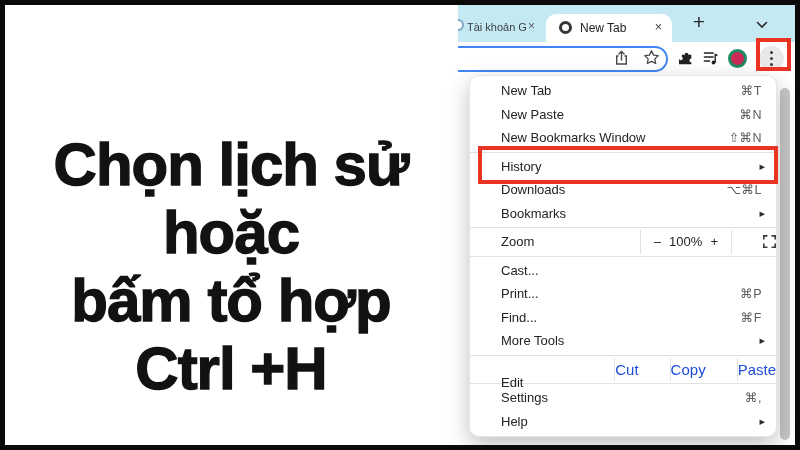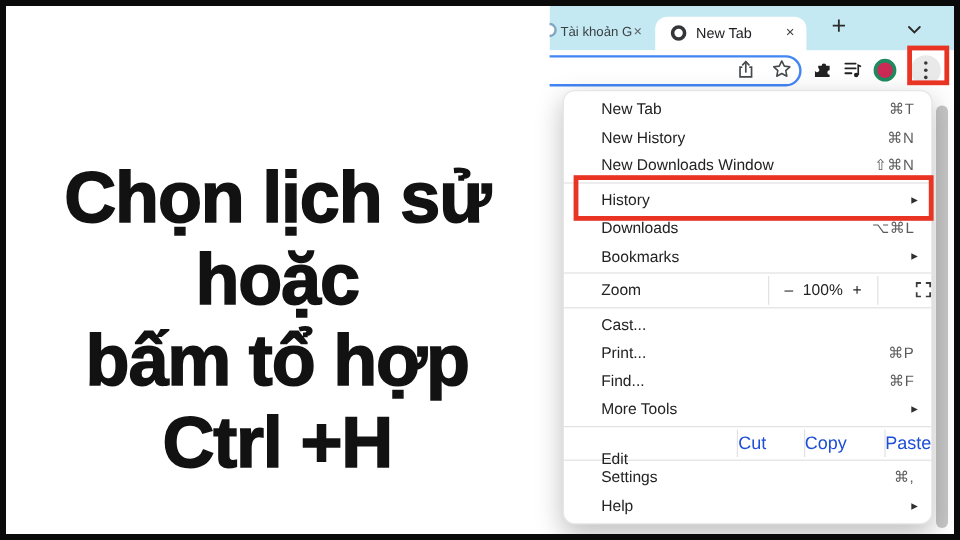--- a/index.html
+++ b/index.html
@@ -146,25 +146,25 @@
   </div>
 
   <div class="scrollstrip"></div>
 
   <div class="menu" id="chrome-menu">
       <div class="menu-row">
         <span class="mi-label">New Tab</span>
         <span class="mi-shortcut">⌘T</span>
       </div>
       <div class="menu-row">
-        <span class="mi-label">New History</span>
+        <span class="mi-label">New Paste</span>
         <span class="mi-shortcut">⌘N</span>
       </div>
       <div class="menu-row">
-        <span class="mi-label">New Downloads Window</span>
+        <span class="mi-label">New Bookmarks Window</span>
         <span class="mi-shortcut">⇧⌘N</span>
       </div>
       <div class="menu-sep"></div>
       <div class="menu-row">
         <span class="mi-label">History</span>
         <span class="mi-arrow">▸</span>
       </div>
       <div class="menu-row">
         <span class="mi-label">Downloads</span>
         <span class="mi-shortcut">⌥⌘L</span>

